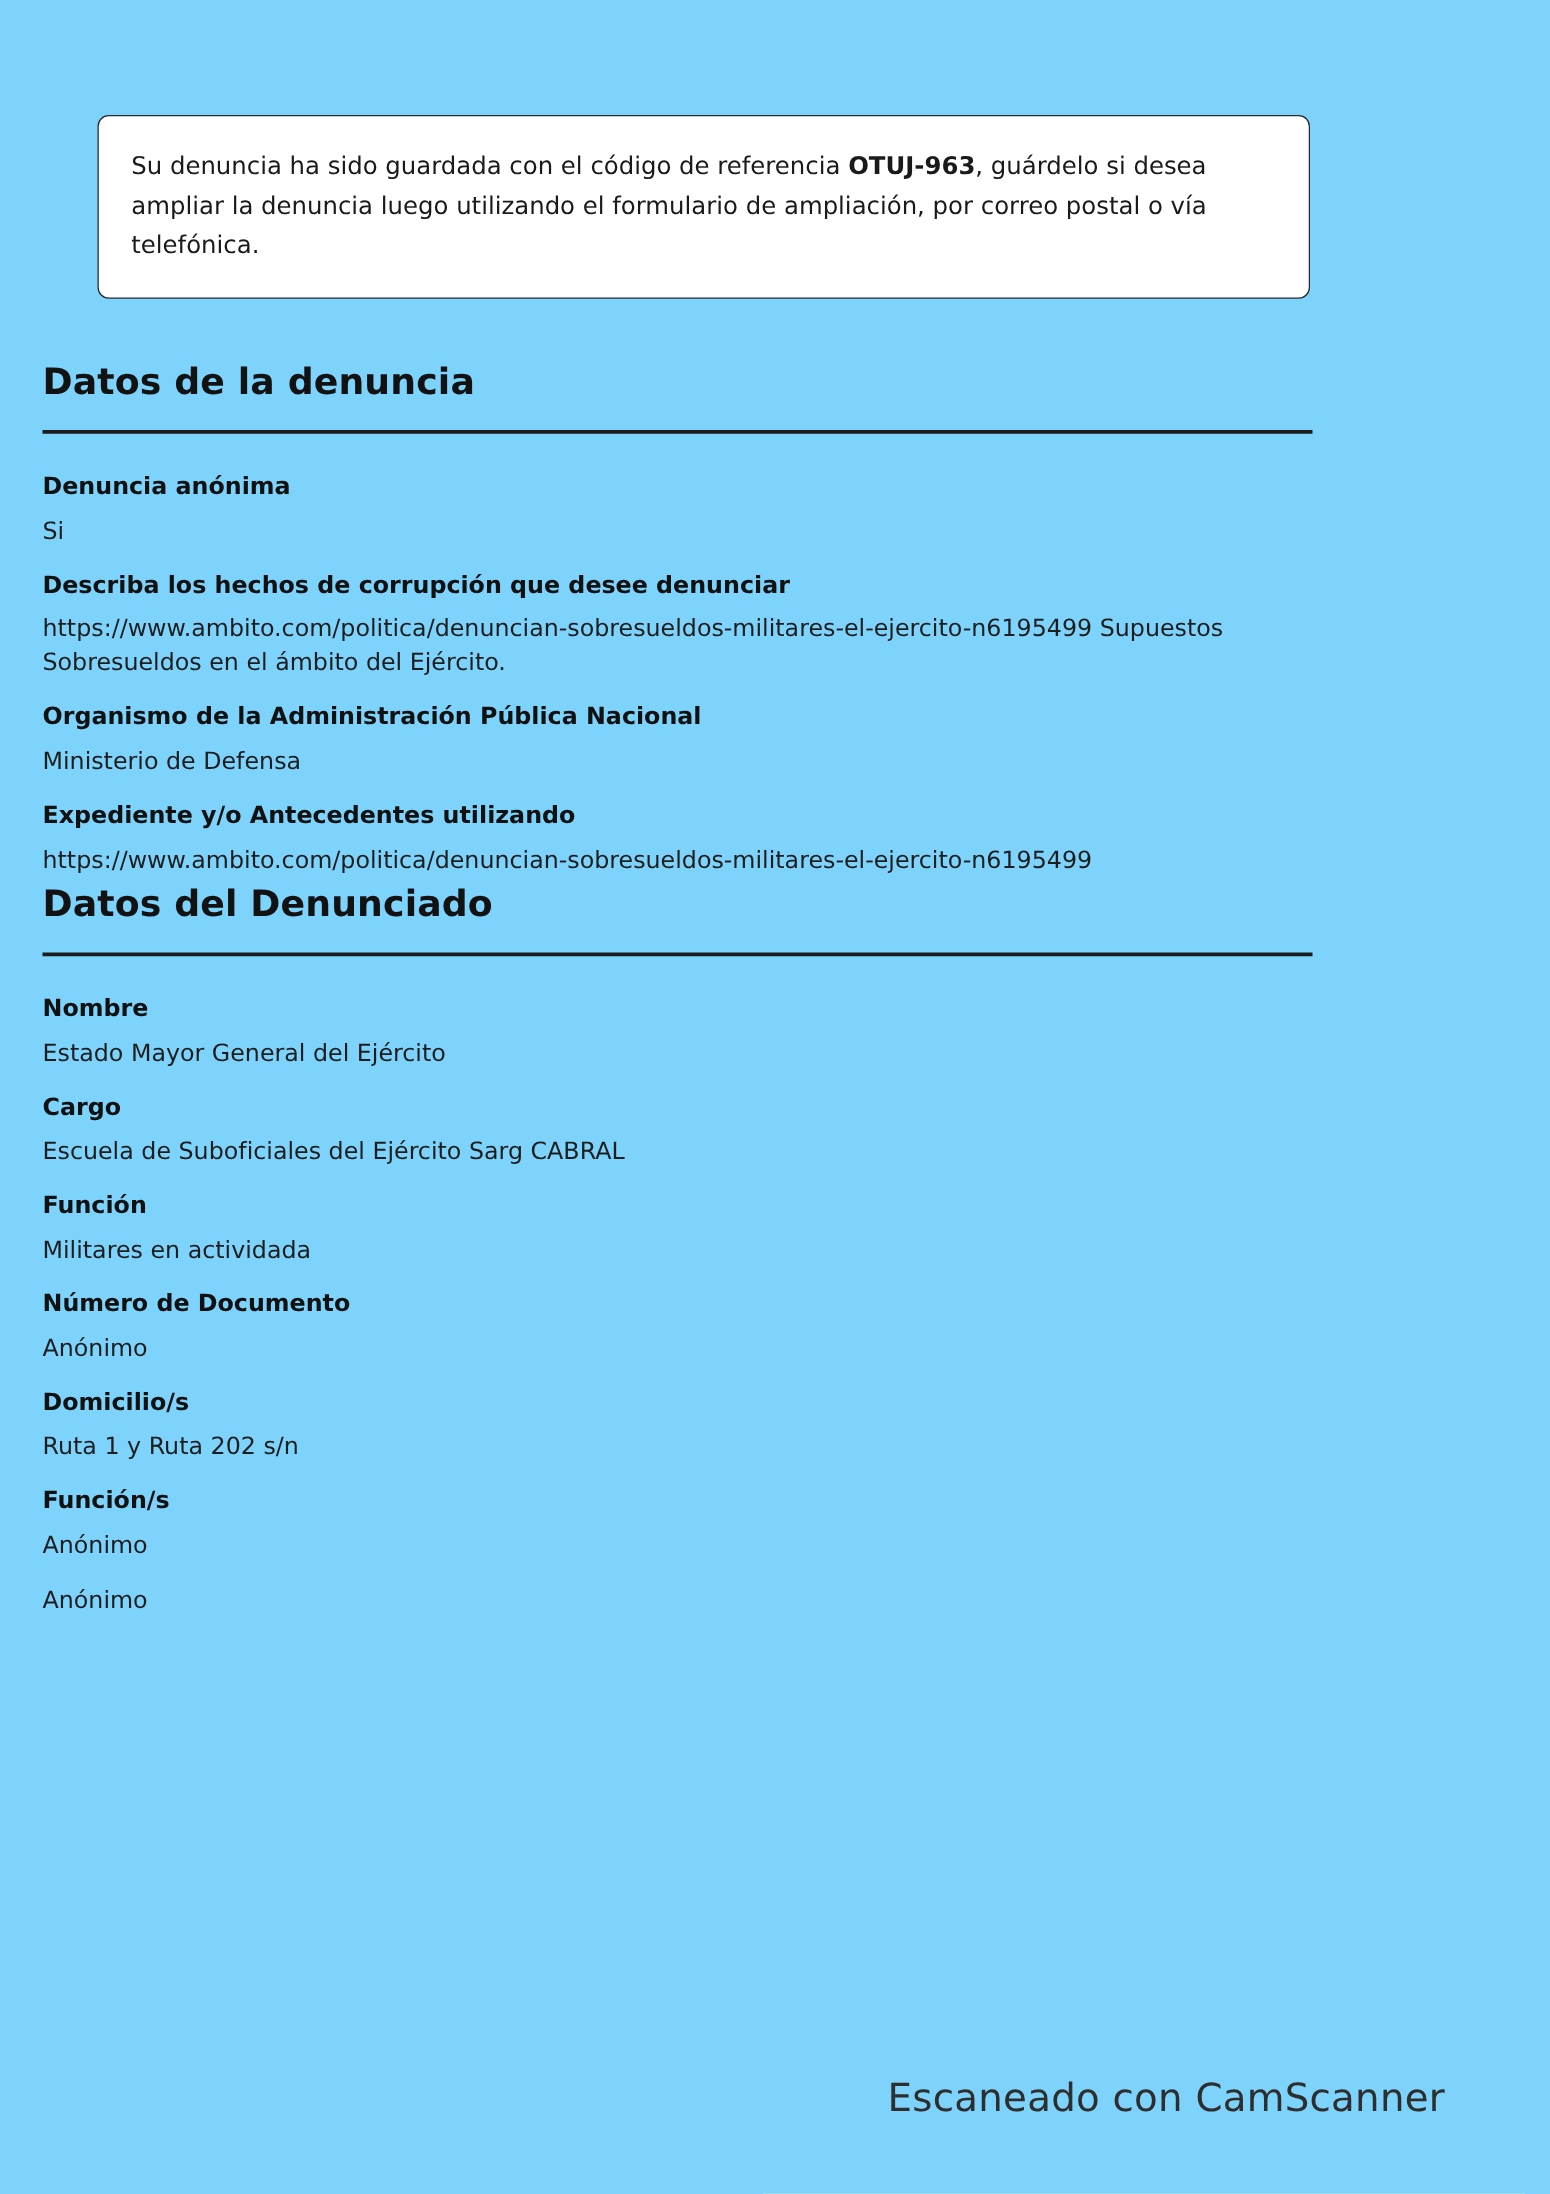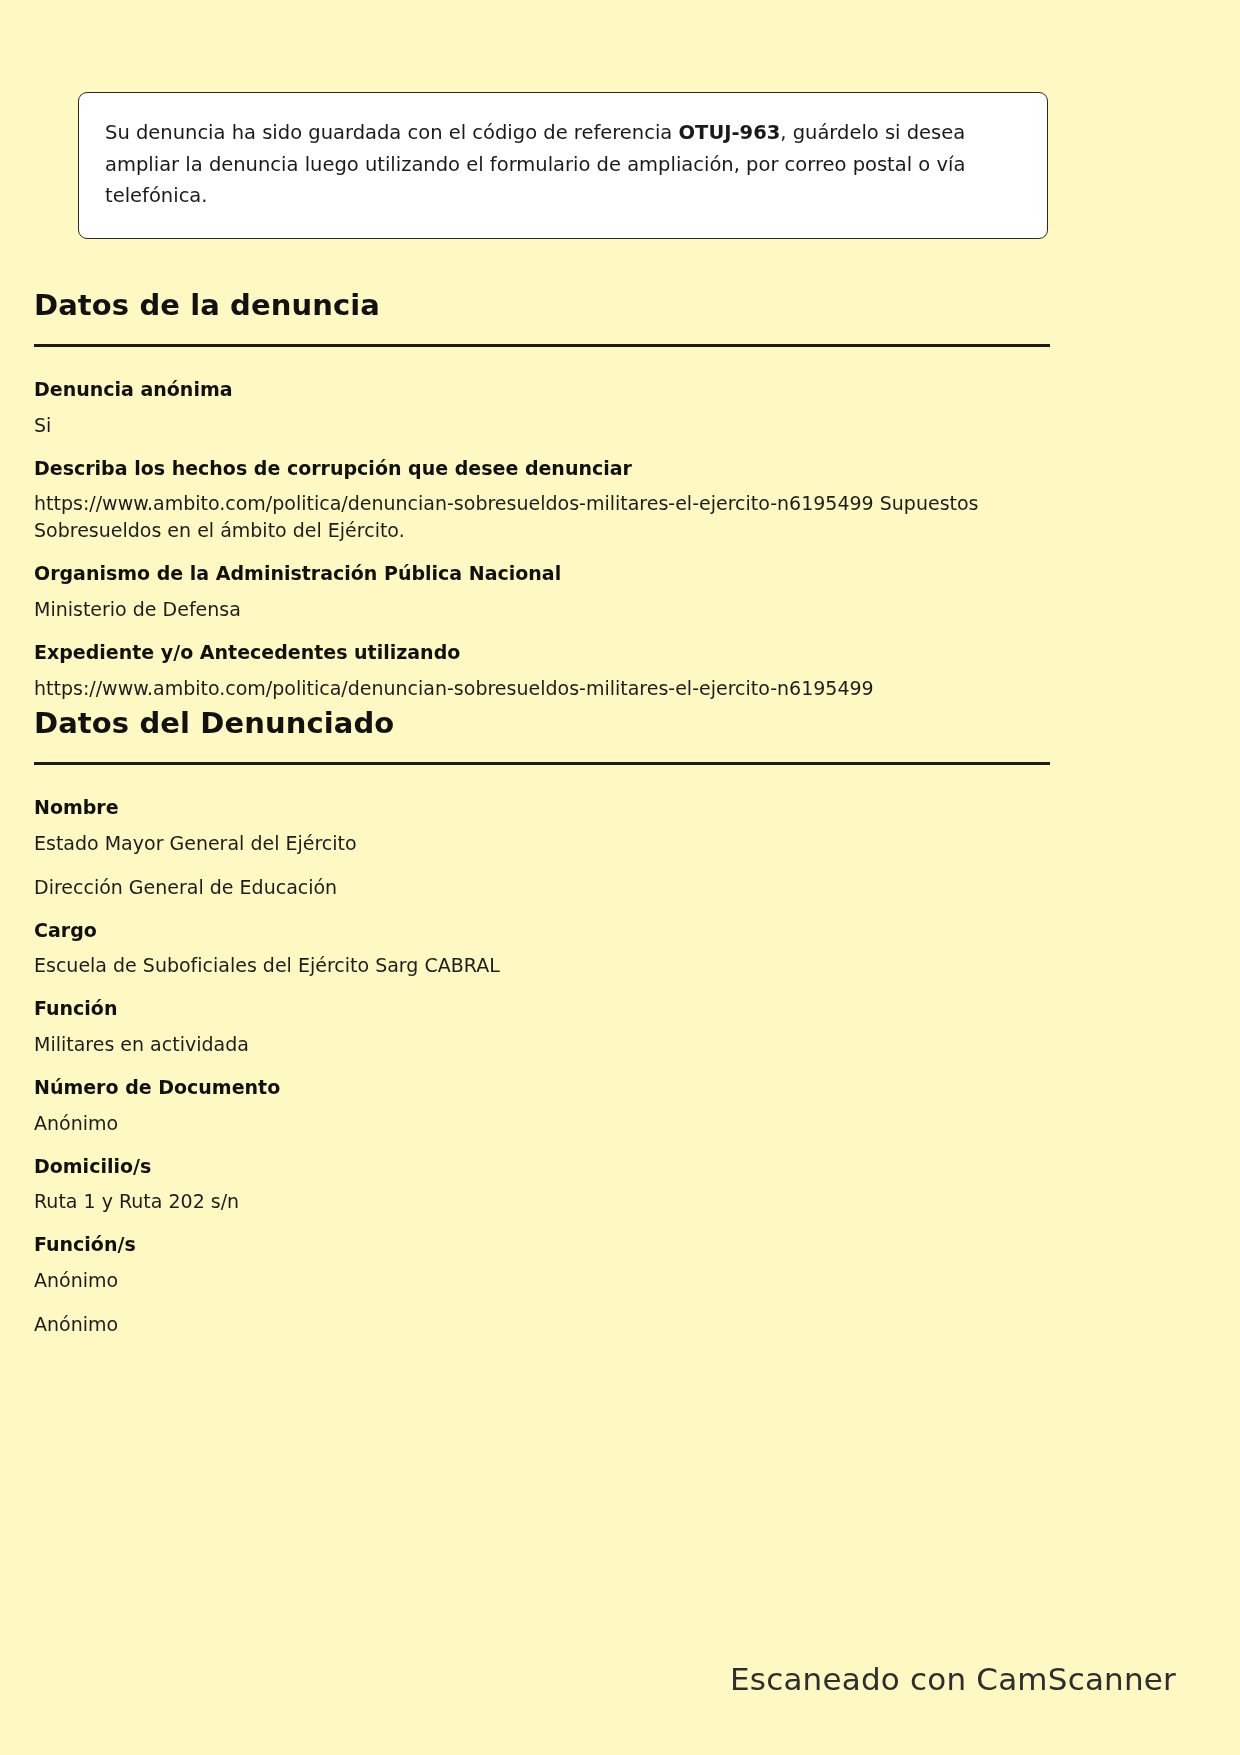--- a/index.html
+++ b/index.html
@@ -15,21 +15,21 @@
     position: relative;
     overflow: hidden;
   }
 
   .page {
     position: absolute;
     left: 0;
     top: 0;
     width: 1240px;
     height: 1755px;
-    background: #fef9c3;
+    background: #7dd3fc;
   }
 
   
   .notice-box {
     position: absolute;
     left: 78px;
     top: 92px;
     width: 970px;
     box-sizing: border-box;
     border: 1.5px solid #2a2a2a;
@@ -85,21 +85,21 @@
   .field-value.wrap {
     max-width: 960px;
   }
 
   #section-denuncia { top: 288px; }
   #section-denunciado { top: 706px; }
 
   
   .scanner-note {
     position: absolute;
-    right: 64px;
+    right: 84px;
     bottom: 58px;
     font-size: 31px;
     color: #2e2e2e;
     font-weight: 400;
     letter-spacing: 0.2px;
     font-family: "DejaVu Sans", "Liberation Sans", sans-serif;
   }
 </style>
 </head>
 <body>
@@ -127,21 +127,20 @@
     <p class="field-value wrap">https://www.ambito.com/politica/denuncian-sobresueldos-militares-el-ejercito-n6195499</p>
   </div>
 
   <div class="section" id="section-denunciado">
     <h2 class="section-title">Datos del Denunciado</h2>
     <div class="section-rule"></div>
 
     <p class="field-label">Nombre</p>
     <p class="field-value">Estado Mayor General del Ejército</p>
 
-    <p class="field-value">Dirección General de Educación</p>
 
     <p class="field-label">Cargo</p>
     <p class="field-value">Escuela de Suboficiales del Ejército Sarg CABRAL</p>
 
     <p class="field-label">Función</p>
     <p class="field-value">Militares en actividada</p>
 
     <p class="field-label">Número de Documento</p>
     <p class="field-value">Anónimo</p>
 

